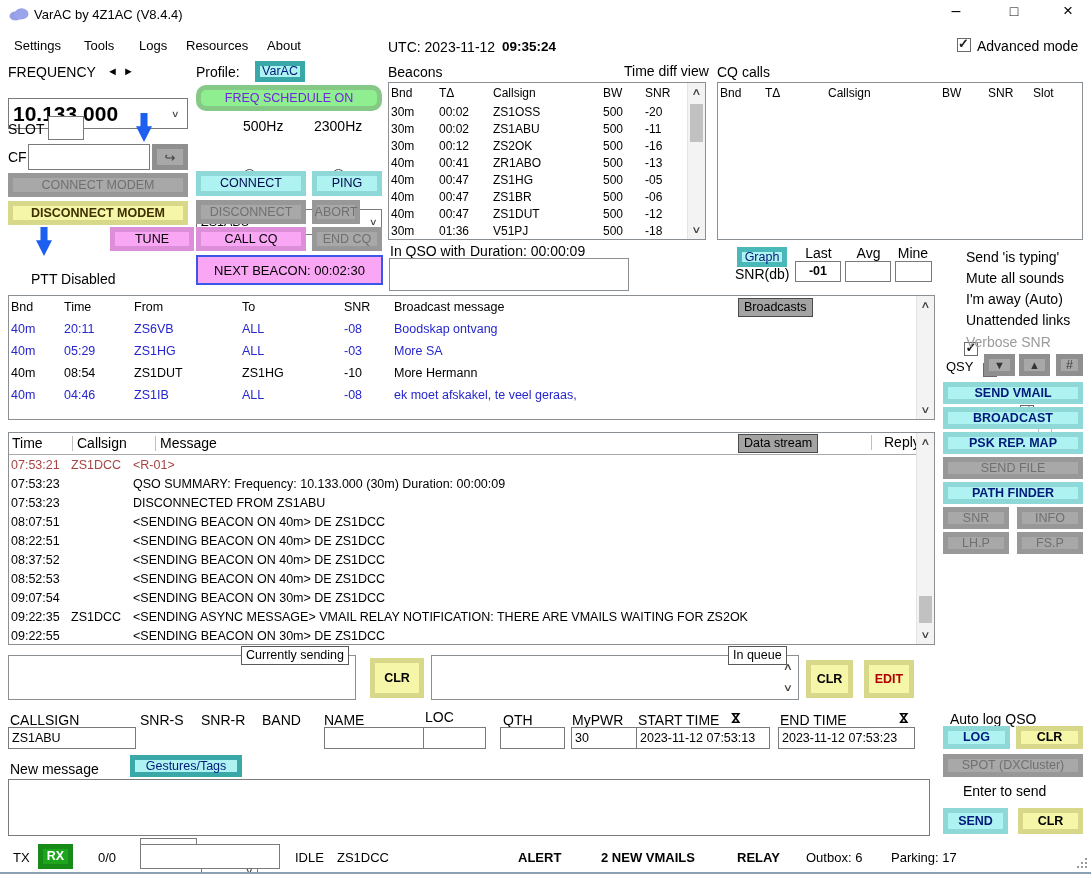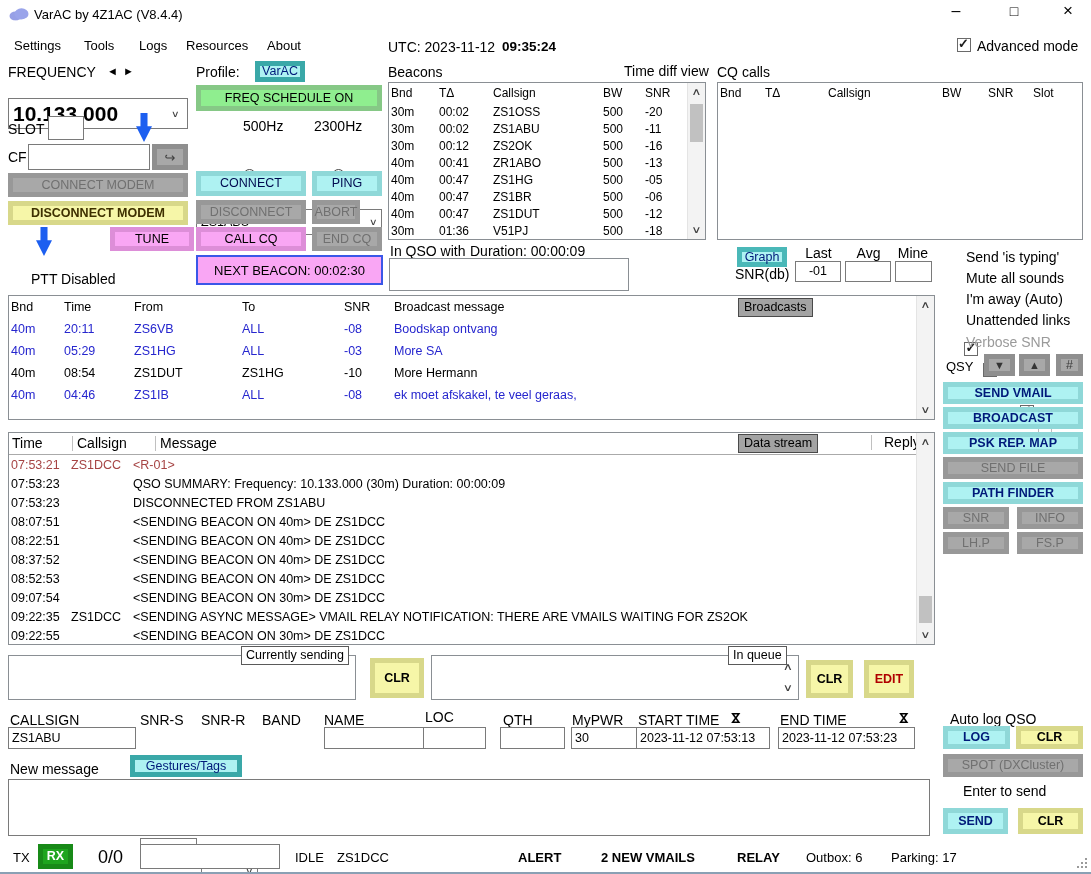--- a/index.html
+++ b/index.html
@@ -4,21 +4,21 @@
 <style>
   html,body{margin:0;padding:0;background:#cfd6dd;}
   .win{position:relative;width:1091px;height:874px;background:#ffffff;overflow:hidden;
        font-family:"Liberation Sans",sans-serif;color:#000;border-bottom:2px solid #8aa0b4;box-sizing:border-box;}
   .abs{position:absolute;box-sizing:border-box;}
   .lbl{font-size:14px;white-space:nowrap;line-height:15px;}
   .bold{font-weight:bold;}
   .btn{display:flex;align-items:center;justify-content:center;font-size:12.5px;line-height:13px;
        border:5px solid #22c55e;box-sizing:border-box;white-space:nowrap;cursor:default;}
   .cyan{background:#aef2f2;border-color:#8fd8d8;color:#001a7a;}
-  .green{background:#8fee8f;border-color:#86c886;color:#000000;}
+  .green{background:#8fee8f;border-color:#86c886;color:#6d28d9;border-radius:10px;}
   .yellow{background:#f6f6a8;border-color:#d8d88a;color:#000;}
   .pink{background:#f9a6f4;border-color:#dd8ed8;color:#000;}
   .dis{background:#a8a8a8;border-color:#989898;color:#707070;}
   .gbtn{background:#a8a8a8;border-color:#8f8f8f;color:#3c3c3c;}
   .cb{width:14px;height:14px;background:#fff;border:1px solid #6a6a6a;box-sizing:border-box;position:relative;display:inline-block;}
   .cb.on::after{content:"\2713";position:absolute;left:0;top:-3px;font-size:13px;font-weight:bold;color:#1c1c1c;}
   .cb.disd{border-color:#bcbcbc;}
   .radio{width:13px;height:13px;border:1px solid #4a4a4a;border-radius:50%;box-sizing:border-box;background:#fff;display:inline-block;position:relative;}
   .radio.on::after{content:"";position:absolute;left:2px;top:2px;right:2px;bottom:2px;border-radius:50%;background:#222;}
   .panel{border:1px solid #8a8f94;background:#fff;box-sizing:border-box;}
@@ -244,21 +244,21 @@
   <span class="abs lbl" style="left:390px;top:244px;">In QSO with</span>
   <span class="abs lbl" style="left:470px;top:244px;">Duration: 00:00:09</span>
   <div class="abs" style="left:389px;top:258px;width:240px;height:33px;border:1px solid #8a8f94;background:#fff;"></div>
 
   
   <div class="abs btn cyan" style="left:737px;top:247px;width:50px;height:20px;border-color:#4ab8b8;">Graph</div>
   <span class="abs lbl" style="left:795px;top:246px;width:47px;text-align:center;">Last</span>
   <span class="abs lbl" style="left:845px;top:246px;width:47px;text-align:center;">Avg</span>
   <span class="abs lbl" style="left:894px;top:246px;width:38px;text-align:center;">Mine</span>
   <span class="abs lbl" style="left:735px;top:267px;">SNR(db)</span>
-  <div class="abs inp" style="left:795px;top:261px;width:46px;height:21px;text-align:center;line-height:19px;">-01</div>
+  <div class="abs inp" style="left:795px;top:261px;width:46px;height:21px;text-align:center;line-height:19px;font-weight:bold;">-01</div>
   <div class="abs inp" style="left:845px;top:261px;width:46px;height:21px;text-align:center;line-height:19px;"></div>
   <div class="abs inp" style="left:895px;top:261px;width:37px;height:21px;text-align:center;line-height:19px;"></div>
 
   
   <span class="abs cb on" style="left:946px;top:249px;"></span>
   <span class="abs lbl" style="left:966px;top:250px;">Send 'is typing'</span>
   <span class="abs cb" style="left:946px;top:270px;"></span>
   <span class="abs lbl" style="left:966px;top:271px;">Mute all sounds</span>
   <span class="abs cb on" style="left:946px;top:291px;"></span>
   <span class="abs lbl" style="left:966px;top:292px;">I'm away (Auto)</span>
@@ -481,21 +481,21 @@
   
   <textarea class="abs inp" style="left: 8px; top: 779px; width: 922px; height: 57px; resize: none;"></textarea>
   
   <span class="abs lbl" style="left:963px;top:784px;">Enter to send</span>
   <div class="abs btn cyan" style="left:943px;top:808px;width:65px;height:26px;font-weight:bold;">SEND</div>
   <div class="abs btn yellow" style="left:1018px;top:808px;width:65px;height:26px;font-weight:bold;">CLR</div>
 
   
   <span class="abs lbl" style="left:13px;top:850px;font-size:13px;">TX</span>
   <div class="abs btn" style="left:38px;top:844px;width:35px;height:25px;background:#1ea51e;border-color:#188a18;color:#fff;font-weight:bold;">RX</div>
-  <span class="abs lbl" style="left:98px;top:850px;font-size:18px;">0/0</span>
+  <span class="abs lbl" style="left:98px;top:850px;font-size:13px;">0/0</span>
   <input class="abs inp" style="left: 140px; top: 844px; width: 140px; height: 25px;">
   <span class="abs lbl" style="left:295px;top:850px;font-size:13px;">IDLE</span>
   <span class="abs lbl" style="left:337px;top:850px;font-size:13px;">ZS1DCC</span>
   <span class="abs lbl bold" style="left:518px;top:850px;font-size:13px;">ALERT</span>
   
   <span class="abs lbl bold" style="left:601px;top:850px;font-size:13px;">2 NEW VMAILS</span>
   <span class="abs lbl bold" style="left:737px;top:850px;font-size:13px;">RELAY</span>
   <span class="abs lbl" style="left:806px;top:850px;font-size:13px;">Outbox: 6</span>
   <span class="abs lbl" style="left:891px;top:850px;font-size:13px;">Parking: 17</span>
   <div class="grip"></div>

